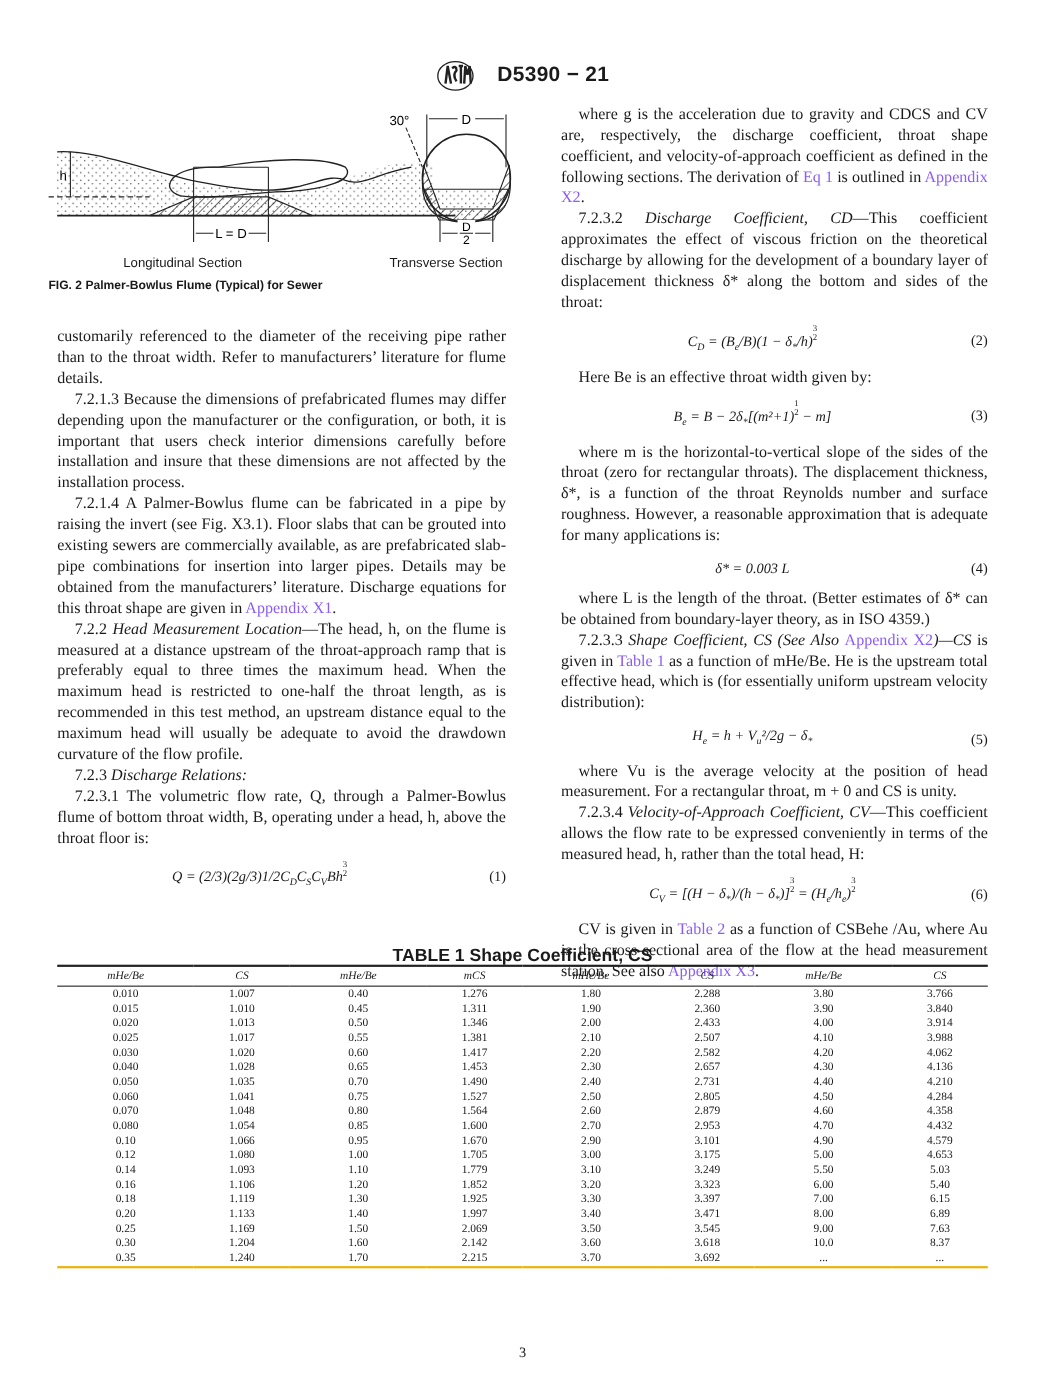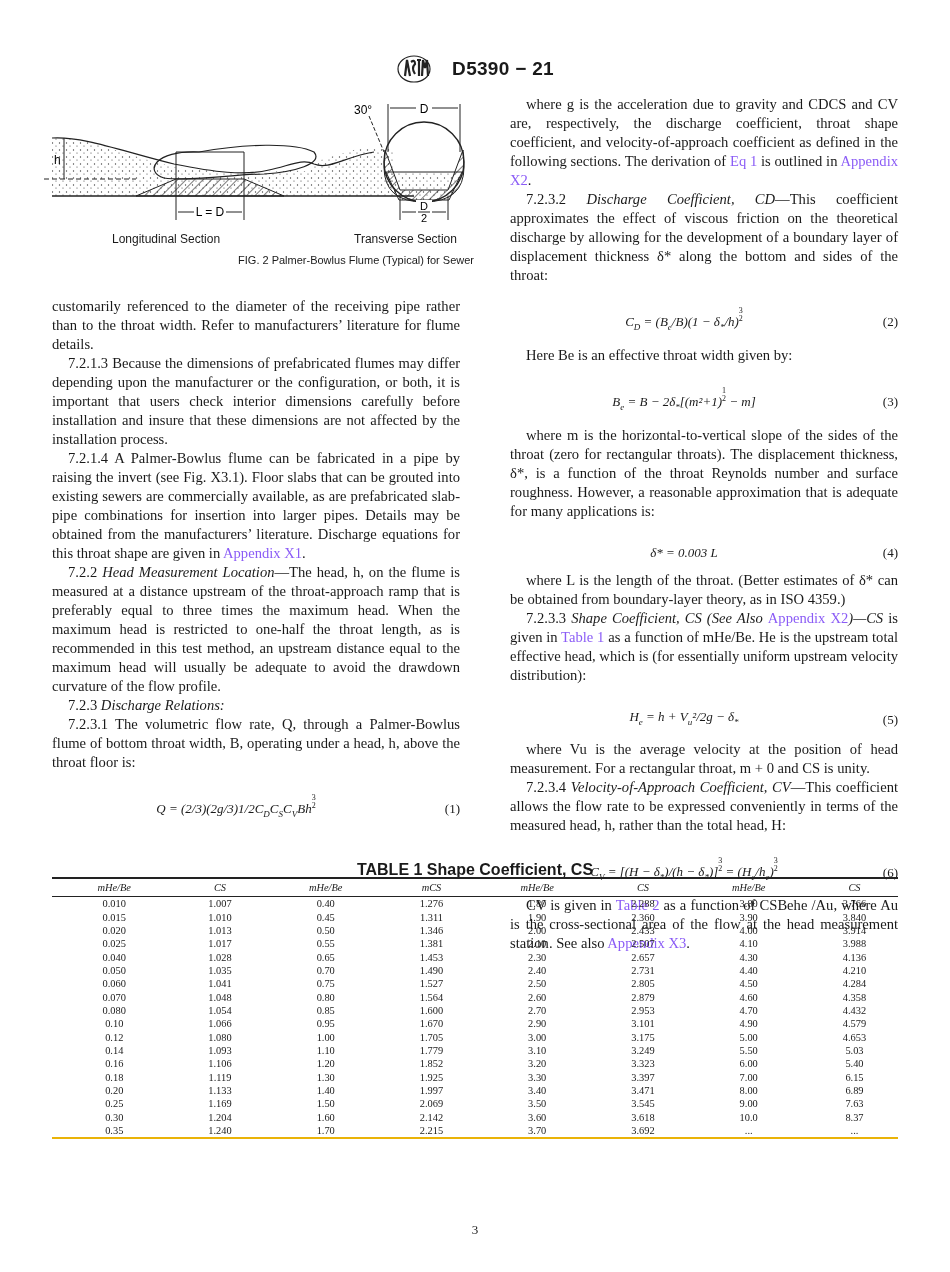--- a/index.html
+++ b/index.html
@@ -3,31 +3,31 @@
 <meta charset="utf-8">
 <style>
   html, body { margin:0; padding:0; background:#fff; }
   body { width:950px; height:1272px; position:relative; overflow:hidden; color:#1a1a1a;
          font-family:"Liberation Serif","DejaVu Serif",serif; }
   .header { position:absolute; top:54px; left:0; width:950px; display:flex; justify-content:center; align-items:center; gap:20px; }
   .logo { width:36px; height:30px; position:relative; }
   .header-title { font-family:"Liberation Sans",sans-serif; font-weight:bold; font-size:19px; letter-spacing:0.3px; }
 
   .figure { position:absolute; left:44px; top:92px; width:430px; height:180px; }
-  .fig-caption { position:absolute; top:254px; left:44px; width:430px; text-align:right;
-                 font-family:"Liberation Sans",sans-serif; font-weight:normal; font-size:11px; }
+  .fig-caption { position:absolute; top:254px; left:44px; width:430px; text-align:left;
+                 font-family:"Liberation Sans",sans-serif; font-weight:bold; font-size:11px; }
   .fig-label { position:absolute; font-family:"Liberation Sans",sans-serif; font-size:12px; }
 
   .col { position:absolute; font-size:14.6px; line-height:19px; text-align:justify; }
   .col-left { left:52px; top:297px; width:408px; }
   .col-right { left:510px; top:95px; width:388px; }
   .col p { margin:0; }
   .indent { text-indent:16px; }
   .link { color:#8b5cf6; }
-  .eq { display:flex; justify-content:space-between; align-items:center; margin:22px 0 9px 0; font-size:13px; }
+  .eq { display:flex; justify-content:space-between; align-items:center; margin:10px 0 9px 0; font-size:13px; }
   .eq .formula { flex:1; text-align:center; font-style:italic; }
   .eq .num { width:40px; text-align:right; font-style:normal; }
   .frac { display:inline-block; font-size:8px; line-height:8px; vertical-align:super; text-align:center; font-style:normal; }
   sub { font-size:9px; }
 
   .table-title { position:absolute; top:861px; left:0; width:950px; text-align:center;
                  font-family:"Liberation Sans",sans-serif; font-weight:bold; font-size:16px; }
   table.t1 { position:absolute; left:52px; top:877px; width:846px; border-collapse:collapse;
              font-family:Liberation Serif, serif; font-size:10.4px; }
   table.t1 thead th { font-weight:normal; font-style:italic; border-top:2px solid #222; border-bottom:1px solid #222; height:17px; padding:0; }
@@ -192,20 +192,30 @@
         <td>0.025</td>
         <td>1.017</td>
         <td>0.55</td>
         <td>1.381</td>
         <td>2.10</td>
         <td>2.507</td>
         <td>4.10</td>
         <td>3.988</td>
       </tr>
       <tr>
+        <td>0.030</td>
+        <td>1.020</td>
+        <td>0.60</td>
+        <td>1.417</td>
+        <td>2.20</td>
+        <td>2.582</td>
+        <td>4.20</td>
+        <td>4.062</td>
+      </tr>
+      <tr>
         <td>0.040</td>
         <td>1.028</td>
         <td>0.65</td>
         <td>1.453</td>
         <td>2.30</td>
         <td>2.657</td>
         <td>4.30</td>
         <td>4.136</td>
       </tr>
       <tr>

